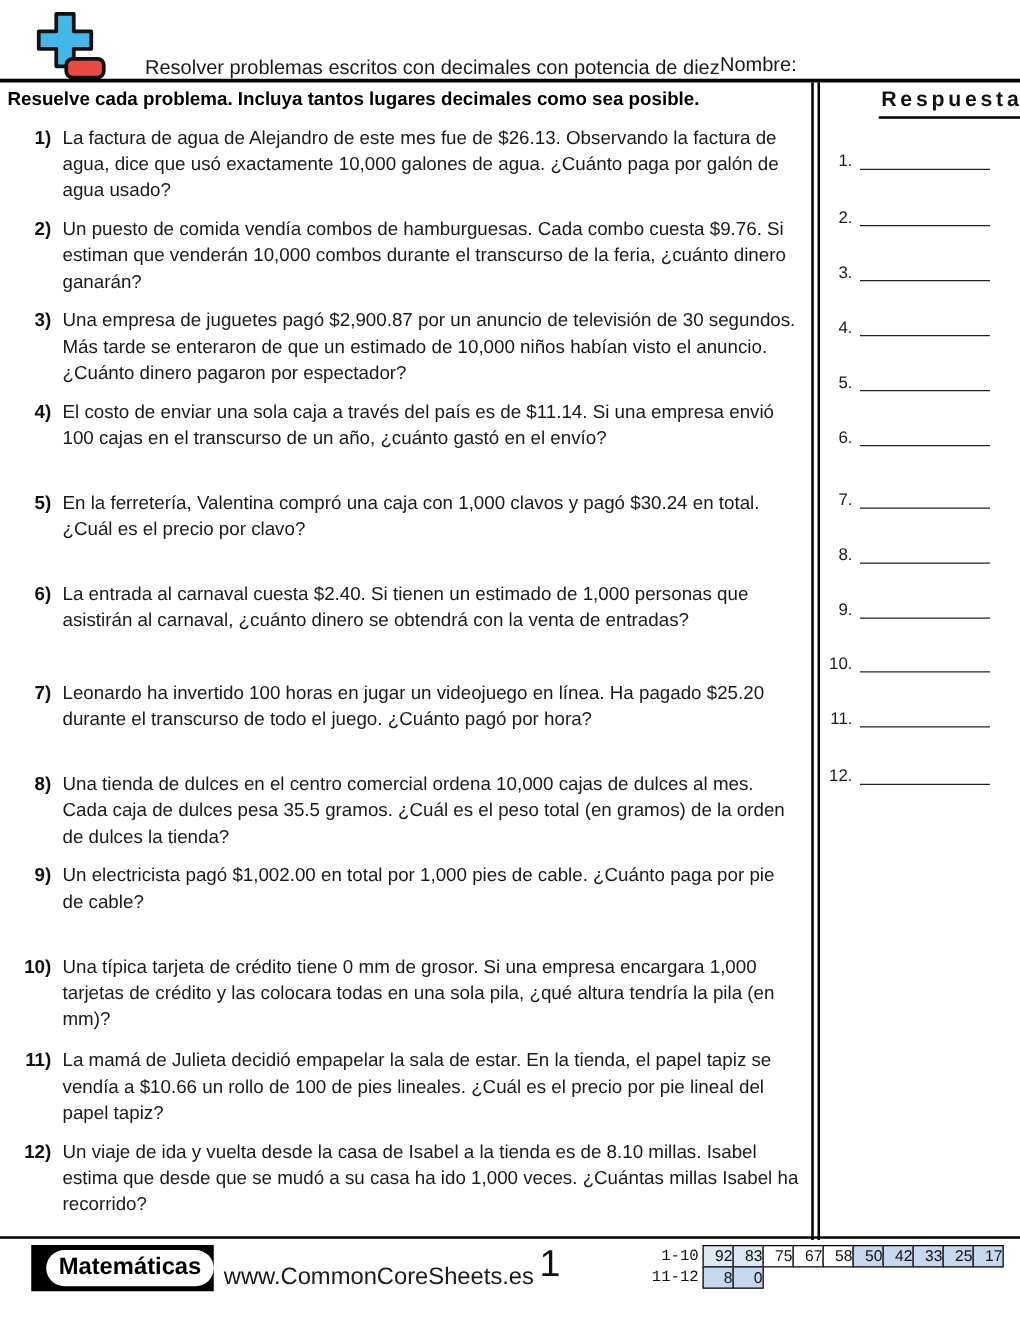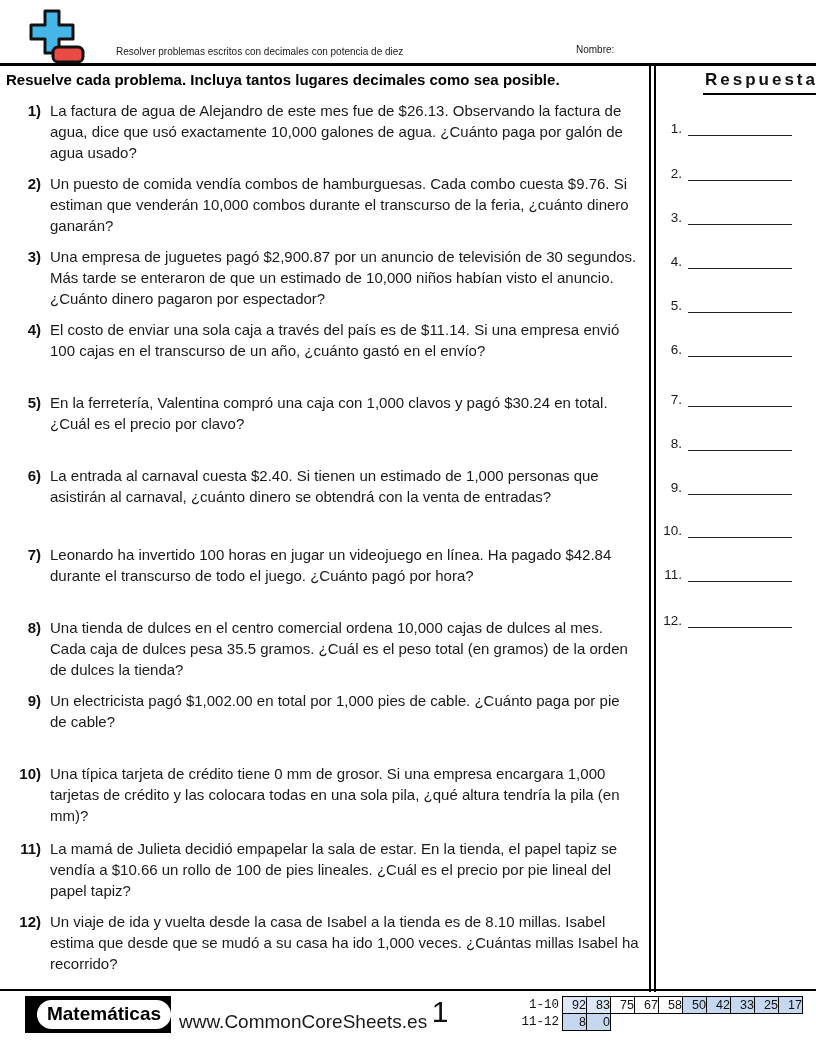--- a/index.html
+++ b/index.html
@@ -2,22 +2,22 @@
 <html><head>
 <meta charset="utf-8">
 <style>
   * { margin: 0; padding: 0; box-sizing: border-box; }
   html,body { width: 816px; height: 1056px; background: #ffffff;
     font-family: "Liberation Sans", sans-serif; color: #111; }
   .page { position: relative; width: 816px; height: 1056px; overflow: hidden; background: #fff; }
 
   
   .icon-wrap { position: absolute; left: 22px; top: 8px; }
-  .page-title { position: absolute; left: 116px; top: 46px; font-size: 10px; color: #1a1a1a; }
-  .name-label { position: absolute; left: 576px; top: 44px; font-size: 10px; color: #1a1a1a; }
+  .page-title { position: absolute; left: 116px; top: 46px; font-size: 16px; color: #1a1a1a; }
+  .name-label { position: absolute; left: 576px; top: 44px; font-size: 16px; color: #1a1a1a; }
   .rule-top { position: absolute; left: 0; top: 63px; width: 816px; height: 3px; background: #000; }
 
   .instruction { position: absolute; left: 6px; top: 71px; width: 620px;
     font-size: 15px; font-weight: bold; color: #000; }
 
   
   .vline-a { position: absolute; left: 649px; top: 66px; width: 2px; height: 926px; background: #000; }
   .vline-b { position: absolute; left: 654px; top: 66px; width: 2px; height: 926px; background: #000; }
 
   
@@ -92,21 +92,21 @@
   <div class="problem" style="top:392px">
     <div class="num">5)</div>
     <div class="txt">En la ferretería, Valentina compró una caja con 1,000 clavos y pagó $30.24 en total. ¿Cuál es el precio por clavo?</div>
   </div>
   <div class="problem" style="top:465px">
     <div class="num">6)</div>
     <div class="txt">La entrada al carnaval cuesta $2.40. Si tienen un estimado de 1,000 personas que asistirán al carnaval, ¿cuánto dinero se obtendrá con la venta de entradas?</div>
   </div>
   <div class="problem" style="top:544px">
     <div class="num">7)</div>
-    <div class="txt">Leonardo ha invertido 100 horas en jugar un videojuego en línea. Ha pagado $42.84 durante el transcurso de todo el juego. ¿Cuánto pagó por hora?</div>
+    <div class="txt">Leonardo ha invertido 100 horas en jugar un videojuego en línea. Ha pagado $25.20 durante el transcurso de todo el juego. ¿Cuánto pagó por hora?</div>
   </div>
   <div class="problem" style="top:617px">
     <div class="num">8)</div>
     <div class="txt">Una tienda de dulces en el centro comercial ordena 10,000 cajas de dulces al mes. Cada caja de dulces pesa 35.5 gramos. ¿Cuál es el peso total (en gramos) de la orden de dulces la tienda?</div>
   </div>
   <div class="problem" style="top:690px">
     <div class="num">9)</div>
     <div class="txt">Un electricista pagó $1,002.00 en total por 1,000 pies de cable. ¿Cuánto paga por pie de cable?</div>
   </div>
   <div class="problem" style="top:763px">

